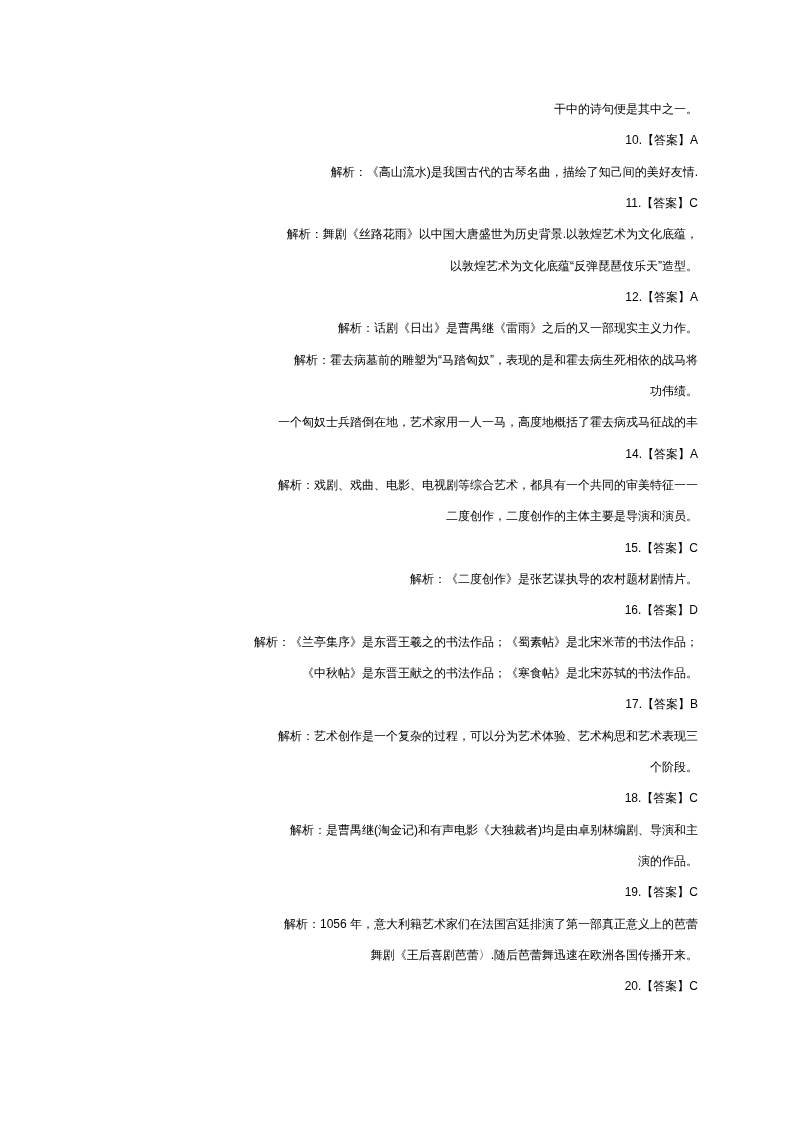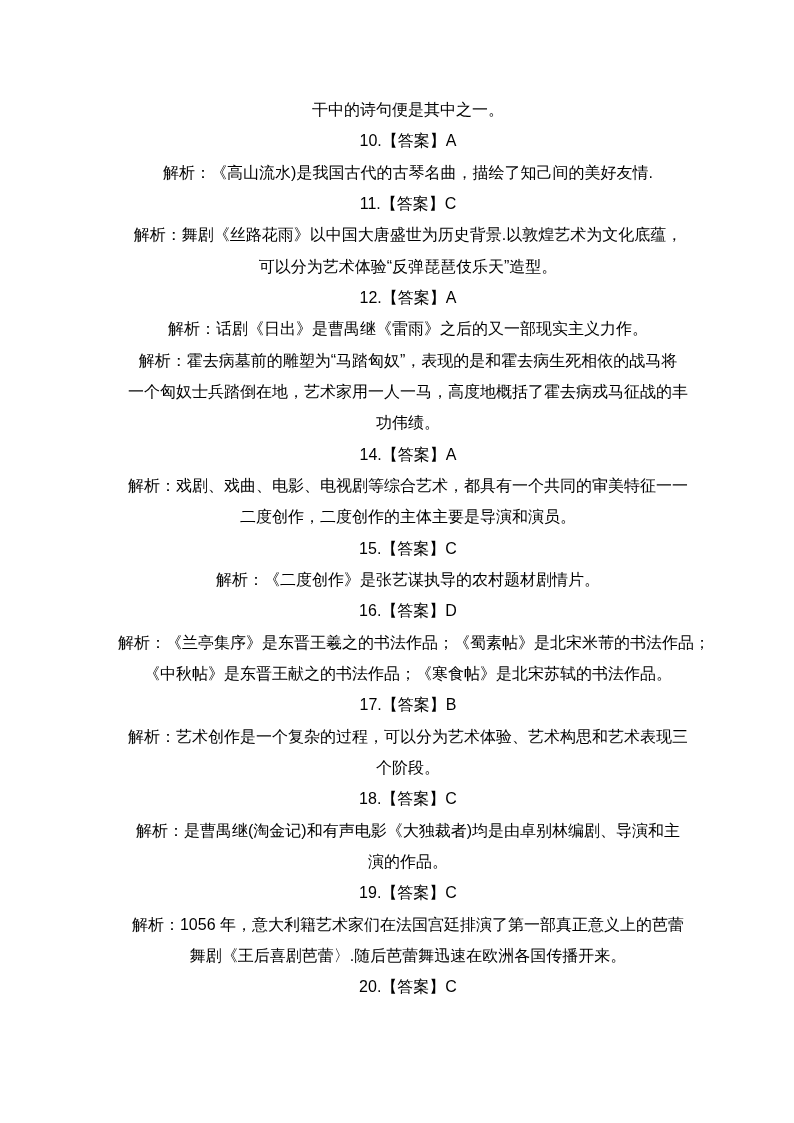--- a/index.html
+++ b/index.html
@@ -14,23 +14,23 @@
     background: #ffffff;
     overflow: hidden;
     font-family: "Liberation Sans", sans-serif;
   }
   .content {
     position: absolute;
     left: 118px;
     top: 94px;
     width: 580px;
     color: #000000;
-    font-size: 16px;
+    font-size: 12px;
     line-height: 31.33px;
-    text-align: center;
+    text-align: right;
   }
   .content p {
     margin: 0;
     padding: 0;
     white-space: nowrap;
     letter-spacing: 0px;
   }
   .content p.answer {
     
   }
@@ -38,26 +38,26 @@
 </head>
 <body>
 
 <div class="page">
   <div class="content" id="answer-lines" style="color: rgb(0, 0, 0);">
       <p class="continuation">干中的诗句便是其中之一。</p>
       <p class="answer">10.【答案】A</p>
       <p class="explanation">解析：《高山流水)是我国古代的古琴名曲，描绘了知己间的美好友情.</p>
       <p class="answer">11.【答案】C</p>
       <p class="explanation">解析：舞剧《丝路花雨》以中国大唐盛世为历史背景.以敦煌艺术为文化底蕴，</p>
-      <p class="continuation">可以分为艺术体验“反弹琵琶伎乐天”造型。</p>
+      <p class="continuation">以敦煌艺术为文化底蕴“反弹琵琶伎乐天”造型。</p>
       <p class="answer">12.【答案】A</p>
       <p class="explanation">解析：话剧《日出》是曹禺继《雷雨》之后的又一部现实主义力作。</p>
       <p class="explanation">解析：霍去病墓前的雕塑为“马踏匈奴”，表现的是和霍去病生死相依的战马将</p>
+      <p class="continuation">功伟绩。</p>
       <p class="continuation">一个匈奴士兵踏倒在地，艺术家用一人一马，高度地概括了霍去病戎马征战的丰</p>
-      <p class="continuation">功伟绩。</p>
       <p class="answer">14.【答案】A</p>
       <p class="explanation">解析：戏剧、戏曲、电影、电视剧等综合艺术，都具有一个共同的审美特征一一</p>
       <p class="continuation">二度创作，二度创作的主体主要是导演和演员。</p>
       <p class="answer">15.【答案】C</p>
       <p class="explanation">解析：《二度创作》是张艺谋执导的农村题材剧情片。</p>
       <p class="answer">16.【答案】D</p>
       <p class="explanation">解析：《兰亭集序》是东晋王羲之的书法作品；《蜀素帖》是北宋米芾的书法作品；</p>
       <p class="continuation">《中秋帖》是东晋王献之的书法作品；《寒食帖》是北宋苏轼的书法作品。</p>
       <p class="answer">17.【答案】B</p>
       <p class="explanation">解析：艺术创作是一个复杂的过程，可以分为艺术体验、艺术构思和艺术表现三</p>

